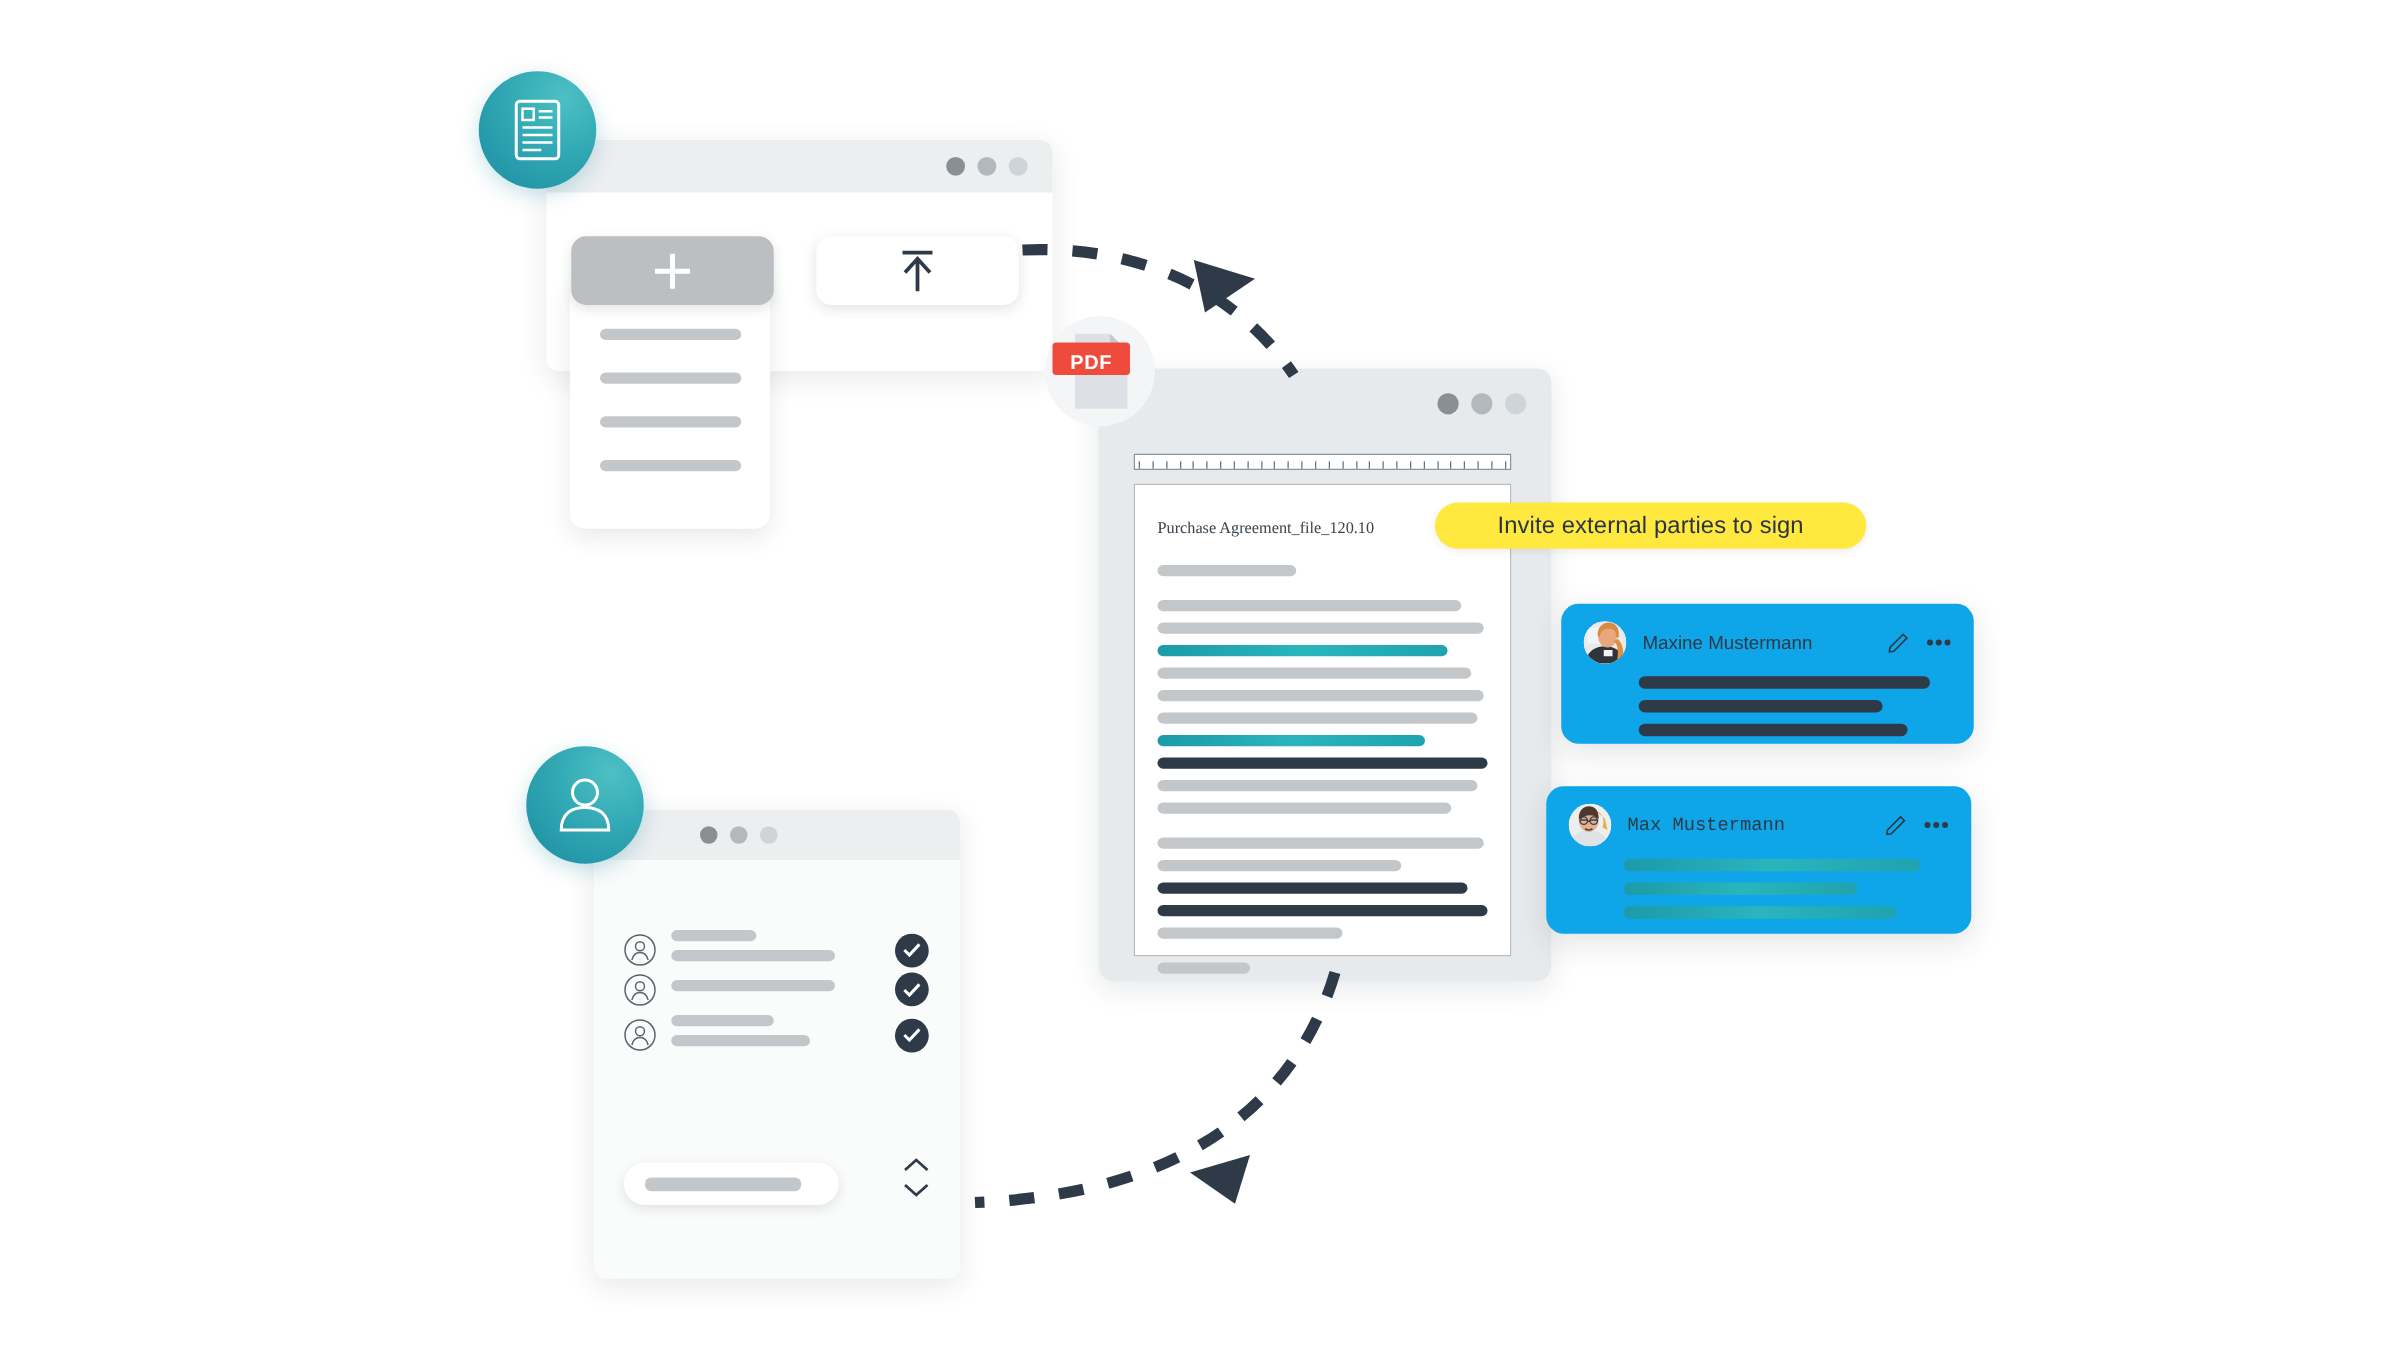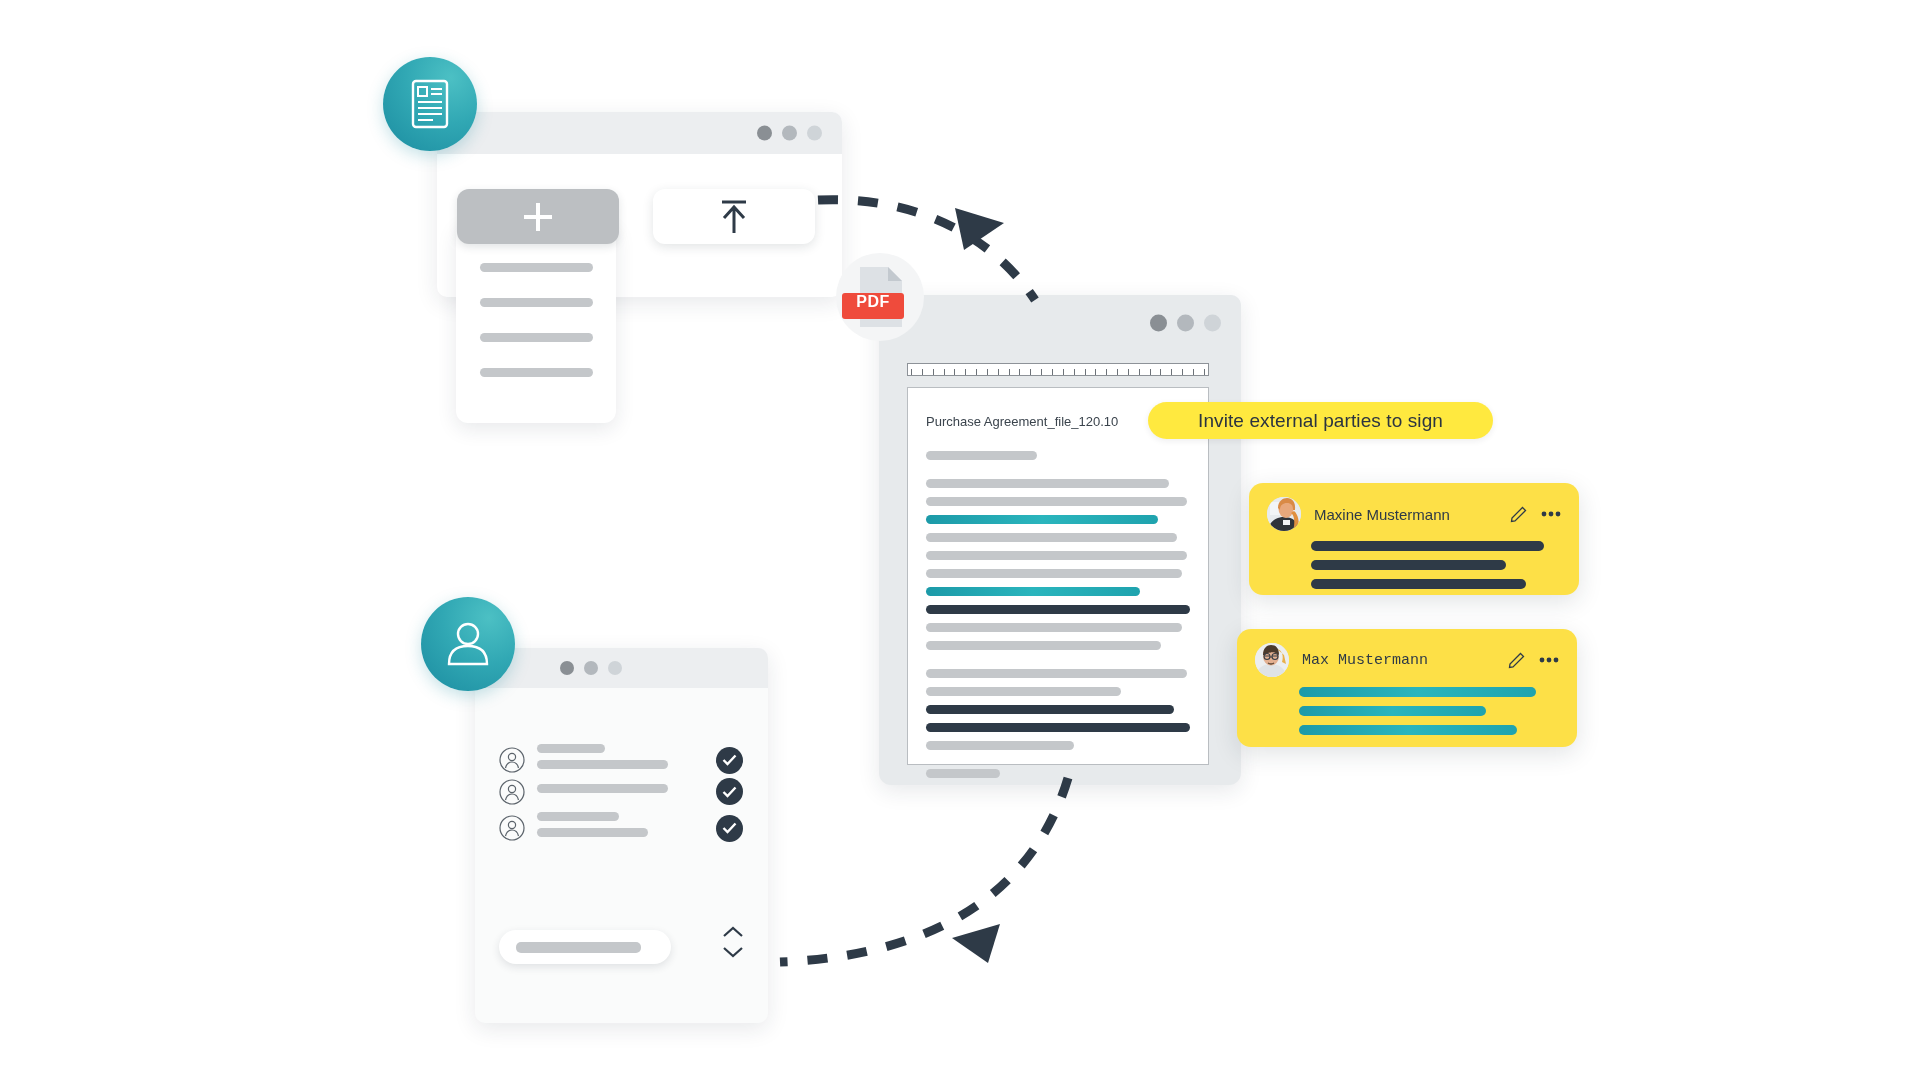--- a/index.html
+++ b/index.html
@@ -60,30 +60,30 @@
   #win-doc{left:879px;top:295px;width:362px;height:490px;border-radius:12px;background:#e7eaec;}
   #win-doc .titlebar{height:56px;background:#e7eaec;}
   #win-doc .dots{right:20px;top:28px;}
   #win-doc .dot{width:17px;height:17px;}
   #ruler{position:absolute;left:28px;top:68px;width:302px;height:13px;background:#fff;
       border:1px solid #8d9298;box-sizing:border-box;display:flex;align-items:flex-end;
       justify-content:space-between;padding:0 3px;}
   #ruler i{display:block;width:1px;height:6px;background:#6c7278;}
   #page{position:absolute;left:28px;top:92px;width:302px;height:378px;background:#fff;
       border:1px solid #b9bdc1;box-sizing:border-box;padding:26px 18px 0 18px;}
-  #doc-title{font-size:13px;color:#3b444d;margin-bottom:22px;white-space:nowrap;}
+  #doc-title{font-size:13px;color:#3b444d;margin-bottom:22px;white-space:nowrap;font-family:Liberation Serif, serif;}
   #doc-lines .bar{margin-bottom:9px;}
   #doc-lines .gap{height:10px;}
 
   
   #pdf-badge{position:absolute;left:836px;top:253px;width:88px;height:88px;border-radius:50%;
       background:#f4f5f6;z-index:44;display:flex;align-items:center;justify-content:center;}
 
   
-  .signer{position:absolute;background:#fde047;border-radius:14px;
+  .signer{position:absolute;background:#0ea5e9;border-radius:14px;
       box-shadow:0 7px 24px rgba(33,43,54,.13);z-index:30;}
   .signer .row{display:flex;align-items:center;padding:14px 18px 0 18px;}
   .signer .avatar{width:34px;height:34px;border-radius:50%;overflow:hidden;flex:0 0 34px;
       background:#dfe3e6;position:relative;}
   .signer .name{font-size:15px;color:#2e3a47;margin-left:13px;flex:1;white-space:nowrap;}
   .signer .act{display:flex;align-items:center;gap:14px;}
   .signer .lines{padding:10px 18px 0 62px;}
   .signer .lines .bar{height:10px;margin-bottom:9px;}
   #signer-1{left:1249px;top:483px;width:330px;height:112px;}
   #signer-2{left:1237px;top:629px;width:340px;height:118px;font-family:Liberation Mono, monospace;}
@@ -162,22 +162,22 @@
       <rect x="11" y="9" width="9" height="9" fill="none" stroke="#fff" stroke-width="2"></rect>
       <path d="M24 11 H35 M24 16 H35 M11 24 H35 M11 30 H35 M11 36 H35 M11 42 H26" stroke="#fff" stroke-width="2" stroke-linecap="butt"></path>
     </svg>
   </div>
 
   <div id="pdf-badge">
     <svg class="icn" width="56" height="64" viewBox="0 0 56 64">
       <path d="M8 2 H36 L50 16 V62 H8 Z" fill="#dde1e5"></path>
       <path d="M36 2 L50 16 H36 Z" fill="#c3c9cf"></path>
     </svg>
-    <div style="position:absolute;left:6px;top:40px;width:62px;height:26px;background:#ef4b3c;
-                border-radius:3px;display:flex;align-items:flex-start;justify-content:center;">
+    <div style="position:absolute;left:6px;top:21px;width:62px;height:26px;background:#ef4b3c;
+                border-radius:3px;display:flex;align-items:flex-end;justify-content:center;">
       <span style="color:#fff;font-size:16px;font-weight:bold;letter-spacing:.5px;">PDF</span>
     </div>
   </div>
 
   <div class="win" id="win-doc">
     <div class="titlebar">
       <div class="dots">
         <span class="dot d1"></span>
         <span class="dot d2"></span>
         <span class="dot d3"></span>

